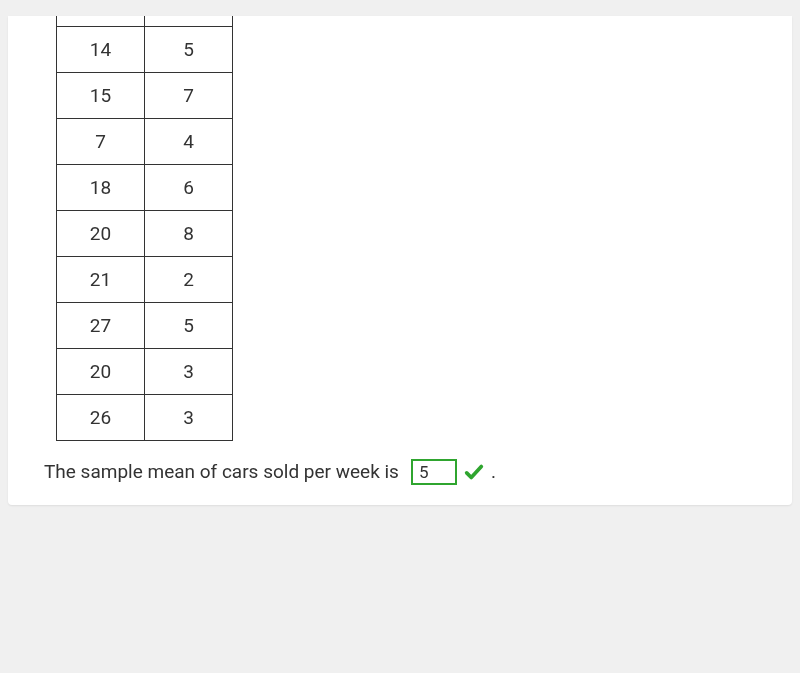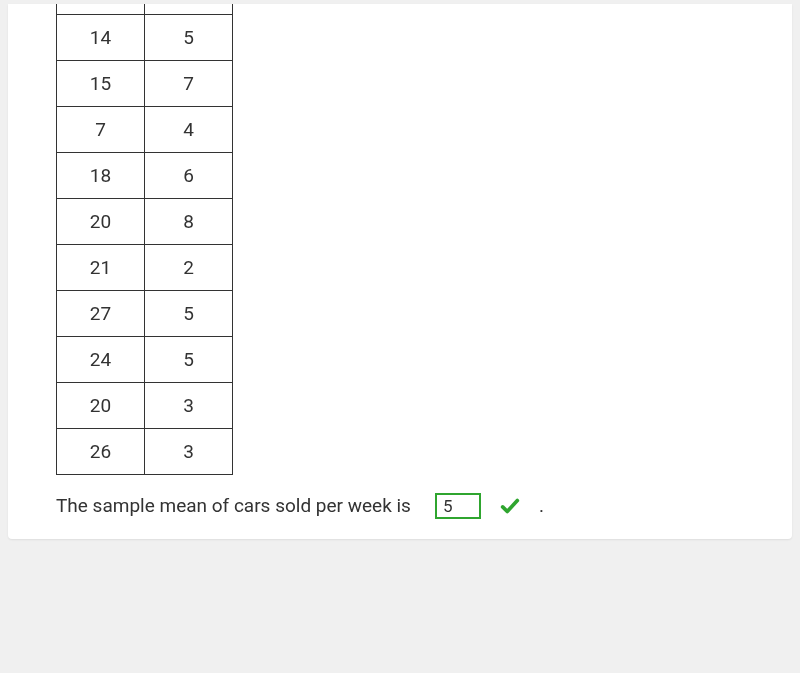--- a/index.html
+++ b/index.html
@@ -17,45 +17,45 @@
     .card {
       background: #fff;
       margin: 0 8px;
       padding: 0 0 20px 0;
       border-radius: 0 0 4px 4px;
       box-shadow: 0 1px 2px rgba(0,0,0,0.08);
     }
     table {
       border-collapse: collapse;
       margin-left: 48px;
-      margin-top: 4px;
+      margin-top: 16px;
     }
     td {
       border: 1px solid #333;
       width: 88px;
       height: 46px;
       text-align: center;
       vertical-align: middle;
       font-size: 19px;
       color: #333;
       font-weight: 400;
     }
     .top-row td {
       border-top: none;
       height: 10px;
       padding: 0;
     }
     .sentence {
-      margin-left: 48px;
+      margin-left: 36px;
       margin-top: 18px;
       font-size: 19px;
       color: #333;
       display: flex;
       align-items: center;
-      gap: 16px;
+      gap: 4px;
     }
     .answer-box {
       display: inline-flex;
       align-items: center;
       justify-content: flex-start;
       border: 2px solid #2fa52f;
       width: 46px;
       height: 26px;
       padding-left: 6px;
       font-size: 17px;
@@ -109,24 +109,20 @@
     </tr>
     <tr>
       <td>21</td>
       <td>2</td>
     </tr>
     <tr>
       <td>27</td>
       <td>5</td>
     </tr>
     <tr>
-      <td>24</td>
-      <td>5</td>
-    </tr>
-    <tr>
       <td>20</td>
       <td>3</td>
     </tr>
     <tr>
       <td>26</td>
       <td>3</td>
     </tr>
   </tbody>
     </table>
 

